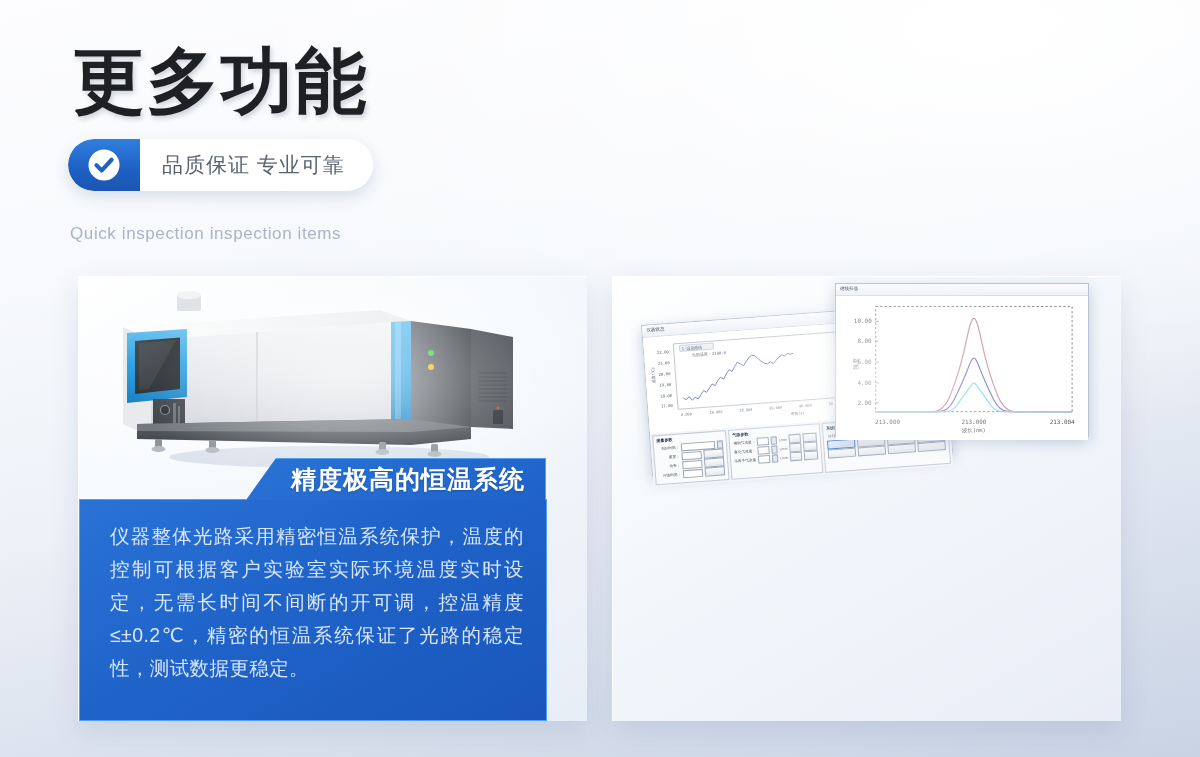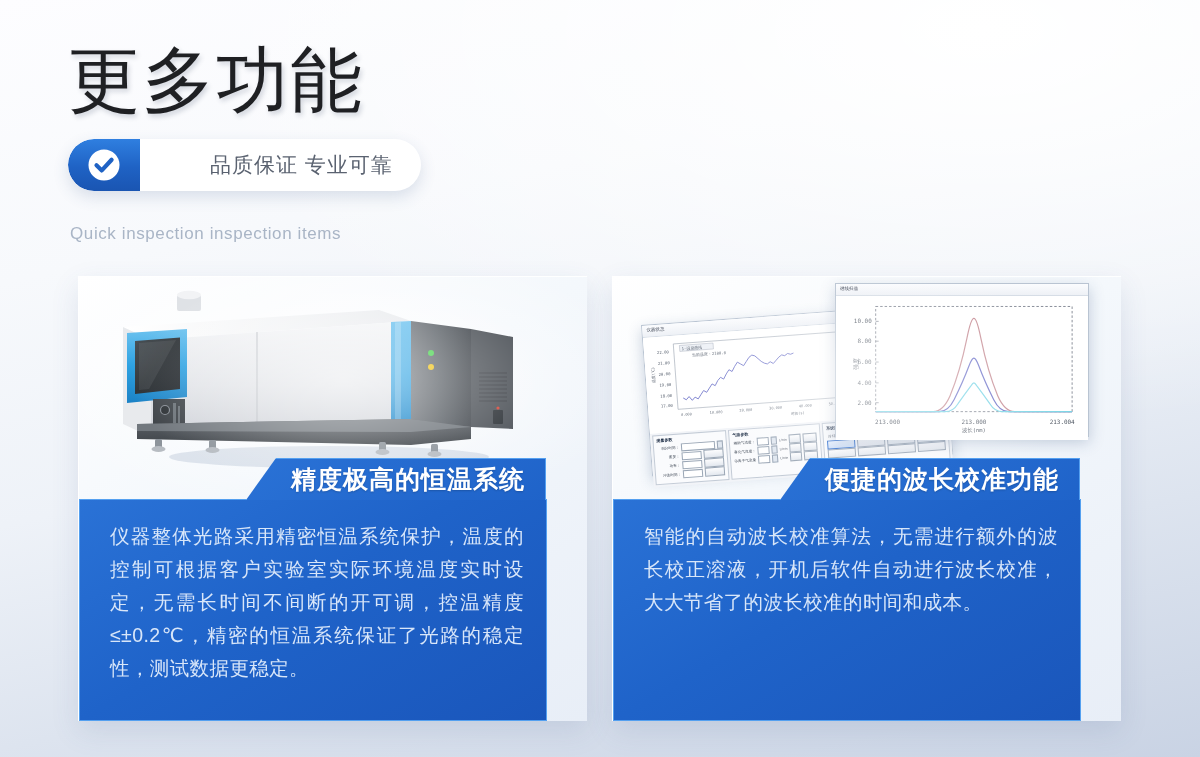--- a/index.html
+++ b/index.html
@@ -11,41 +11,42 @@
   .page{
     position:relative;width:1200px;height:757px;
     background:
       radial-gradient(120% 90% at 82% 4%, #ffffff 0%, rgba(255,255,255,0) 58%),
       linear-gradient(168deg,#fdfdff 0%,#f7f9fc 28%,#eef2f8 52%,#dde4ef 74%,#c9d3e4 100%);
   }
   
   .hdr{position:absolute;left:68px;top:44px;}
   .hdr-title{
     font-family:"DejaVu Serif","Liberation Serif",serif;
-    font-weight:400;font-size:72px;line-height:1.02;color:#1f2023;
+    font-weight:700;font-size:72px;line-height:1.02;color:#1f2023;
     letter-spacing:2px;
     text-shadow:2px 3px 5px rgba(40,55,85,.20);
     white-space:nowrap;
+    text-align:center;
   }
   .badge{
     margin-top:22px;display:inline-flex;align-items:stretch;height:52px;
     border-radius:26px;overflow:hidden;
     background:#ffffff;
     box-shadow:0 6px 16px rgba(50,80,130,.16);
     min-width:305px;
   }
   .badge-ic{
     width:72px;display:flex;align-items:center;justify-content:center;
     background:linear-gradient(180deg,#2f7fe0 0%,#1f62c4 55%,#1a55b2 100%);
     border-top-left-radius:26px;border-bottom-left-radius:26px;
   }
   .badge-ic svg{display:block;}
   .badge-txt{
     display:flex;align-items:center;padding:0 28px 0 22px;
-    font-size:21px;color:#5a6270;letter-spacing:1px;white-space:nowrap;margin-left:48px;
+    font-size:21px;color:#5a6270;letter-spacing:1px;white-space:nowrap;
   }
   .sub{
     position:absolute;left:70px;top:224px;
     font-size:17px;letter-spacing:.6px;color:#a9b5c6;
   }
   
   .card{
     position:absolute;top:276px;width:508px;height:444px;
     background:linear-gradient(150deg,#ffffff 0%,#f4f8fc 40%,#e8eef7 100%);
     border-top:1px solid rgba(255,255,255,.95);
@@ -438,23 +439,15 @@
               <path d="M40 116 L98 116 Q108 116 115 100 Q125 76 132 42 Q136 22 139 22 Q142 22 146 42 Q153 76 163 100 Q170 116 180 116 L238 116" fill="none" stroke="#c58a92" stroke-width="1.2"></path>
               <path d="M40 116 L104 116 Q113 116 119 104 Q128 86 134 70 Q137 62 139 62 Q141 62 144 70 Q150 86 159 104 Q165 116 174 116 L238 116" fill="none" stroke="#6a6fc8" stroke-width="1.2"></path>
               <path d="M40 116 L110 116 Q118 116 123 108 Q130 98 136 90 Q138 87 139 87 Q140 87 142 90 Q148 98 155 108 Q160 116 168 116 L238 116" fill="none" stroke="#79d5e6" stroke-width="1.2"></path>
             </svg>
           </div>
         </div>
       </div>
       <div class="glow"></div>
     </div>
 
-    <div class="panel">
-      <div class="panel-title-row">
-        <div class="ribbon">
-          <span class="ribbon-txt">便捷的波长校准功能</span>
-        </div>
-      </div>
-      <div class="panel-body">智能的自动波长校准算法，无需进行额外的波长校正溶液，开机后软件自动进行波长校准，大大节省了的波长校准的时间和成本。</div>
-    </div>
   </div>
 
 </div>
 
 </body></html>

